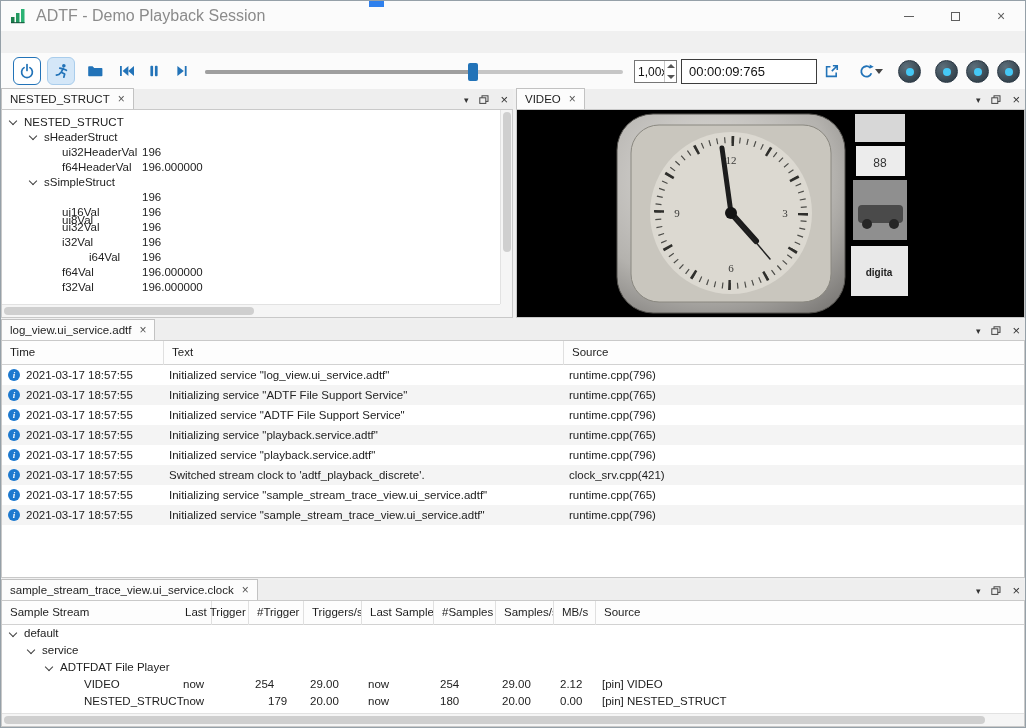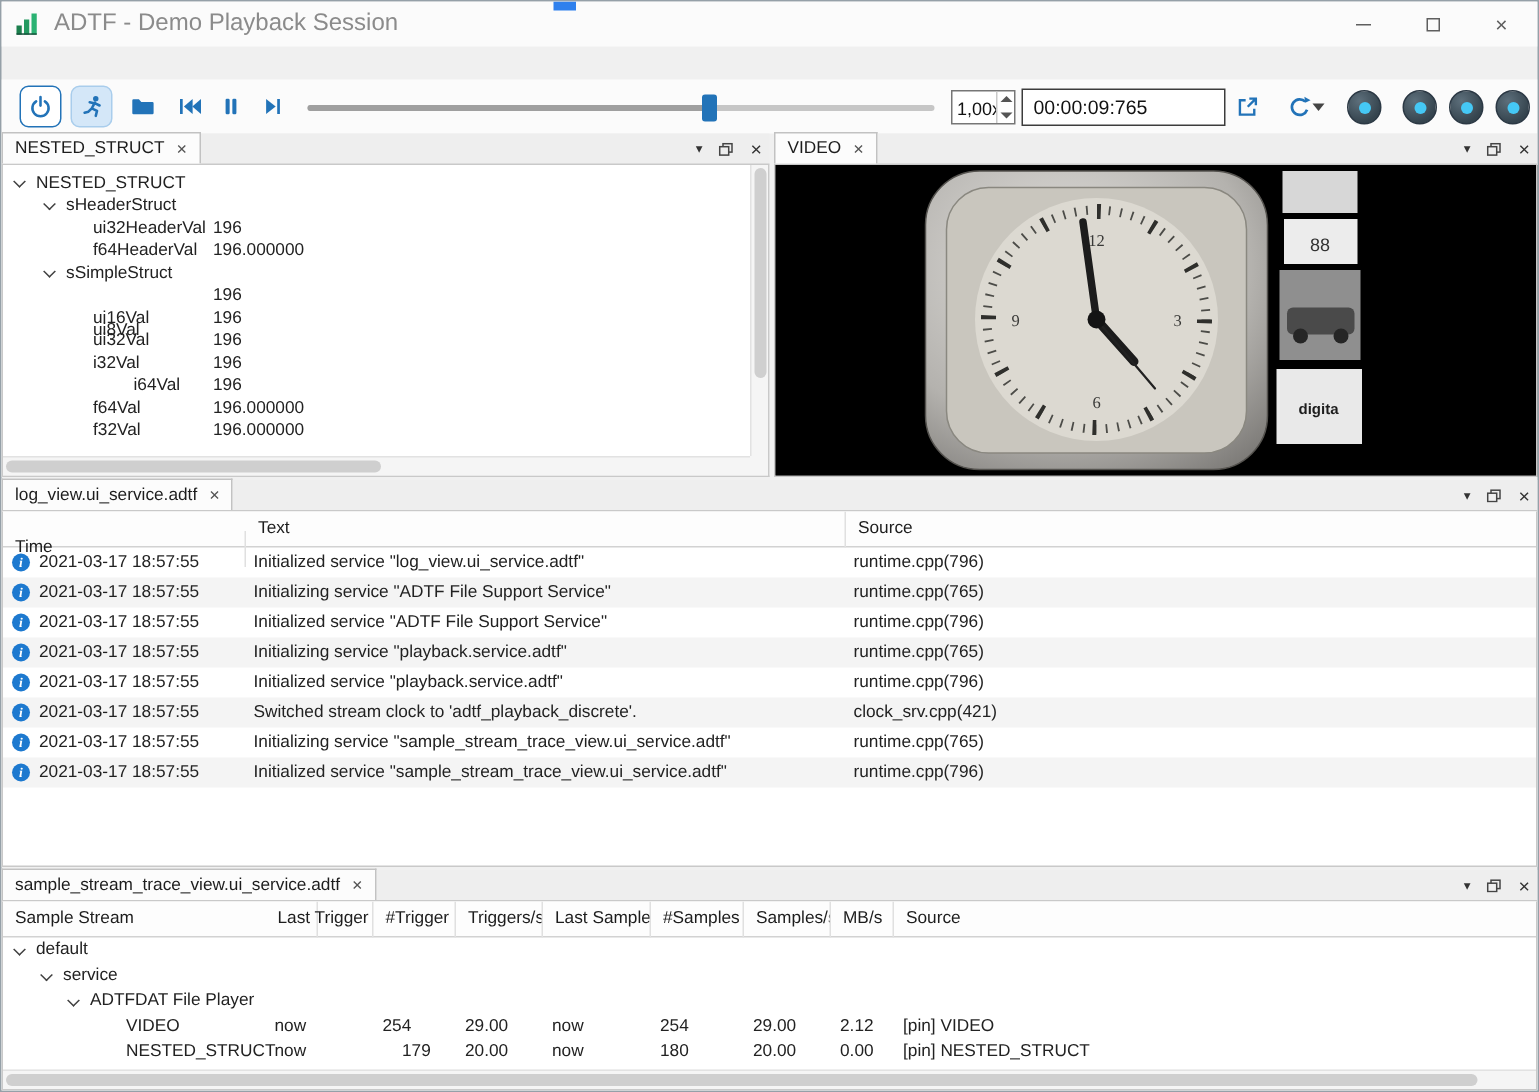--- a/index.html
+++ b/index.html
@@ -340,21 +340,21 @@
         <span class="dock-menu-arrow">▾</span>
         <svg width="10" height="9" viewBox="0 0 10 9">
           <rect x="3" y="0.8" width="6" height="5.6" fill="none" stroke="#444"></rect>
           <rect x="0.8" y="2.8" width="6" height="5.6" fill="#eee" stroke="#444"></rect>
         </svg>
         <span class="dock-close">×</span>
       </span>
     </div>
     <div class="panel-content">
       <div class="thead">
-        <span class="th-cell" style="left:0; width:162px;margin-top:13px;">Time</span>
+        <span class="th-cell" style="left:0; width:162px;">Time</span>
         <span class="th-cell" style="left:162px; width:400px;">Text</span>
         <span class="th-cell" style="left:562px; right:0; border-right:none;">Source</span>
       </div>
       <div class="rows">
         <div class="lrow">
             <span class="info-ic"></span>
             <span class="cell" style="left:24px;">2021-03-17 18:57:55</span>
             <span class="cell" style="left:167px;">Initialized service "log_view.ui_service.adtf"</span>
             <span class="cell" style="left:567px;">runtime.cpp(796)</span>
           </div>
@@ -400,21 +400,21 @@
             <span class="cell" style="left:167px;text-align:center;">Initialized service "sample_stream_trace_view.ui_service.adtf"</span>
             <span class="cell" style="left:567px;">runtime.cpp(796)</span>
           </div>
       </div>
     </div>
   </div>
 
   <div class="panel" style="left:0; top:579px; right:0; bottom:0;">
     <div class="tabbar">
       <span class="tab">
-        <span>sample_stream_trace_view.ui_service.adtf</span>
+        <span>sample_stream_trace_view.ui_service.clock</span>
         <span class="tab-close">×</span>
       </span>
       <span class="tab-controls">
         <span class="dock-menu-arrow">▾</span>
         <svg width="10" height="9" viewBox="0 0 10 9">
           <rect x="3" y="0.8" width="6" height="5.6" fill="none" stroke="#444"></rect>
           <rect x="0.8" y="2.8" width="6" height="5.6" fill="#eee" stroke="#444"></rect>
         </svg>
         <span class="dock-close">×</span>
       </span>

